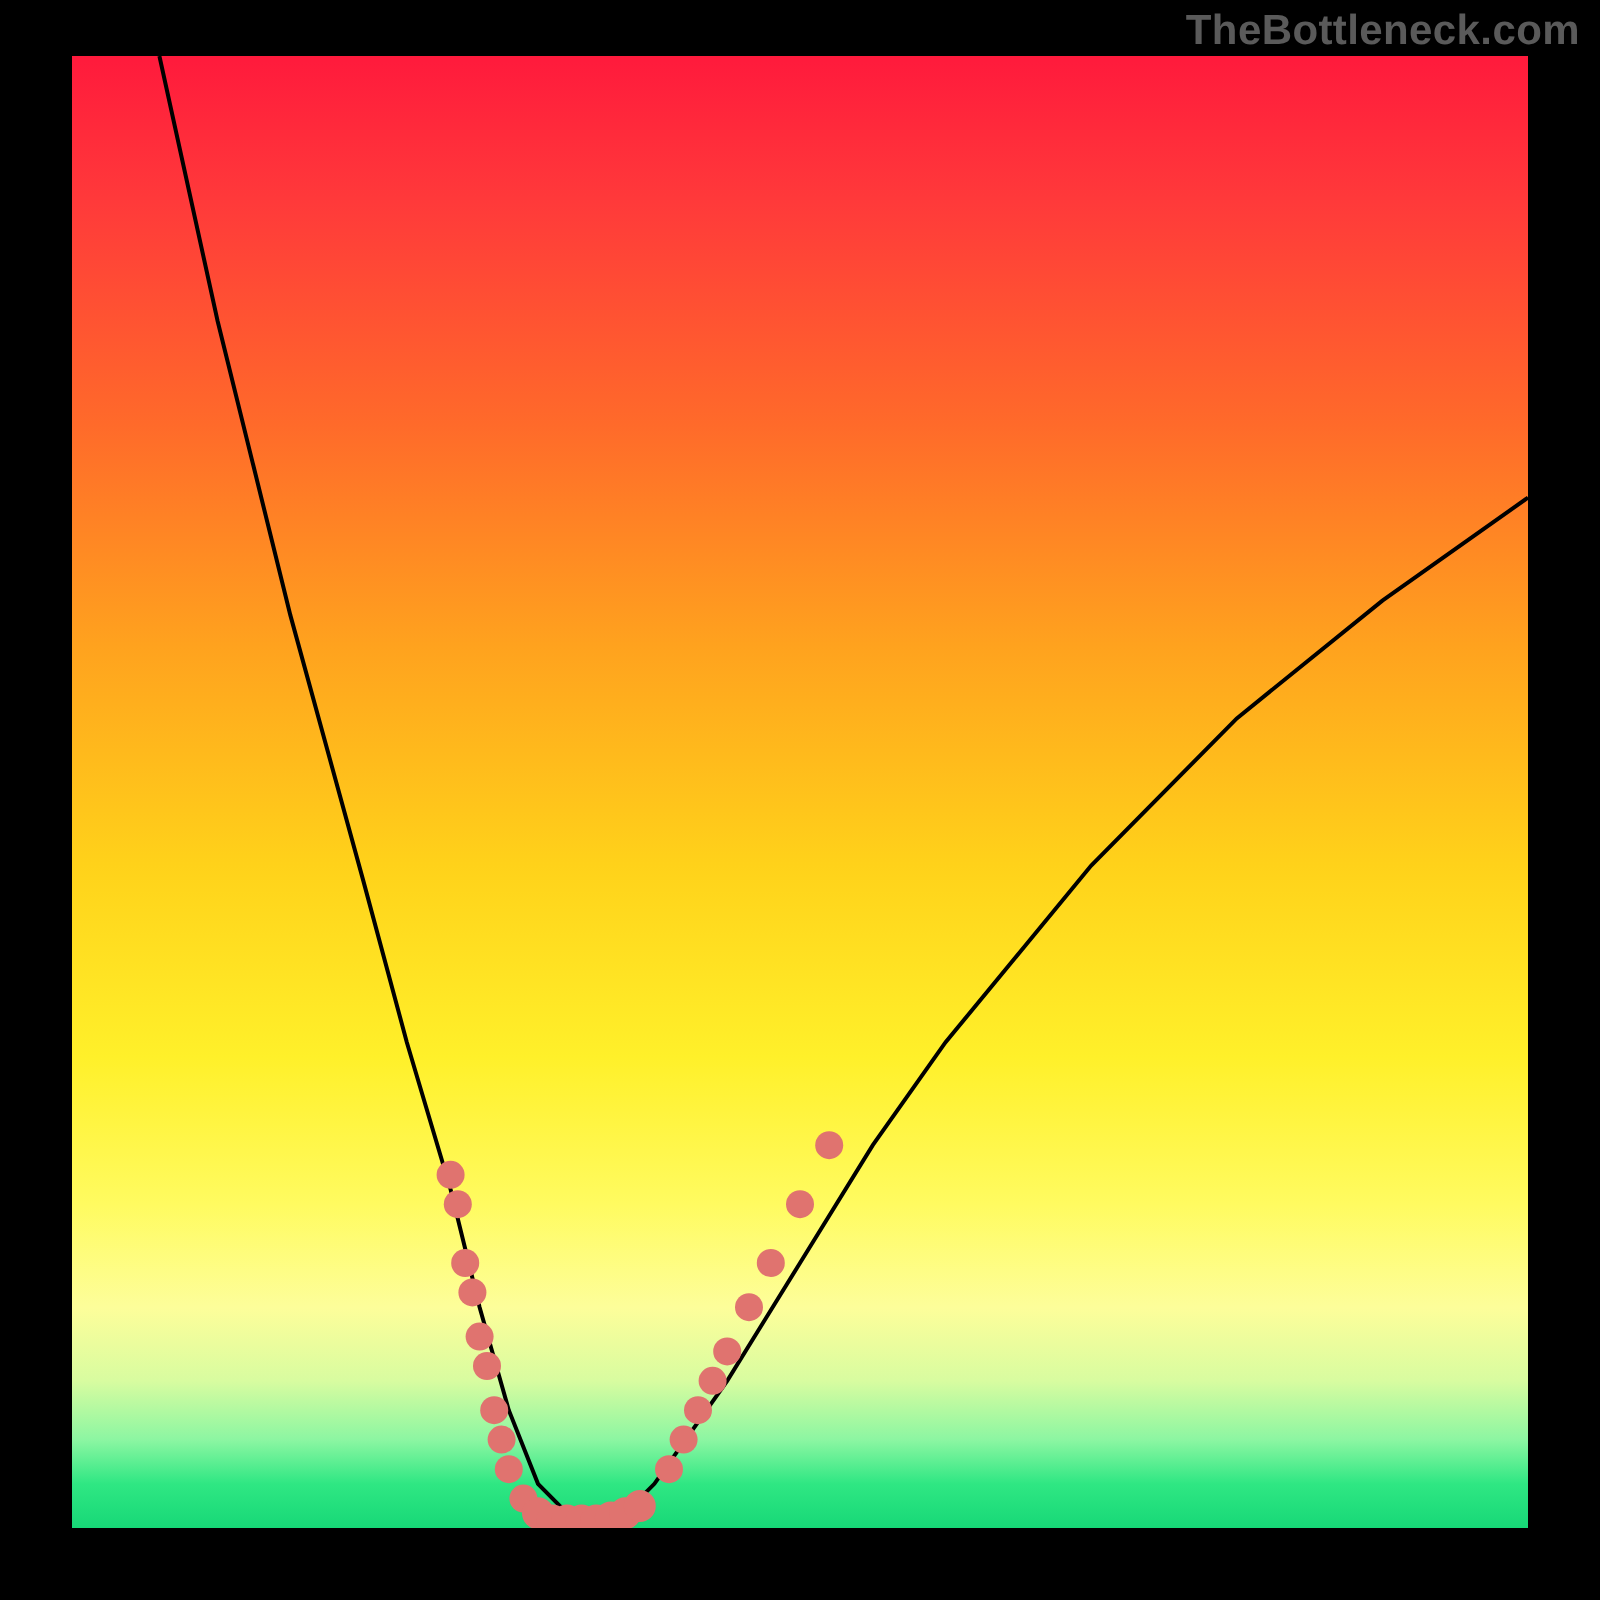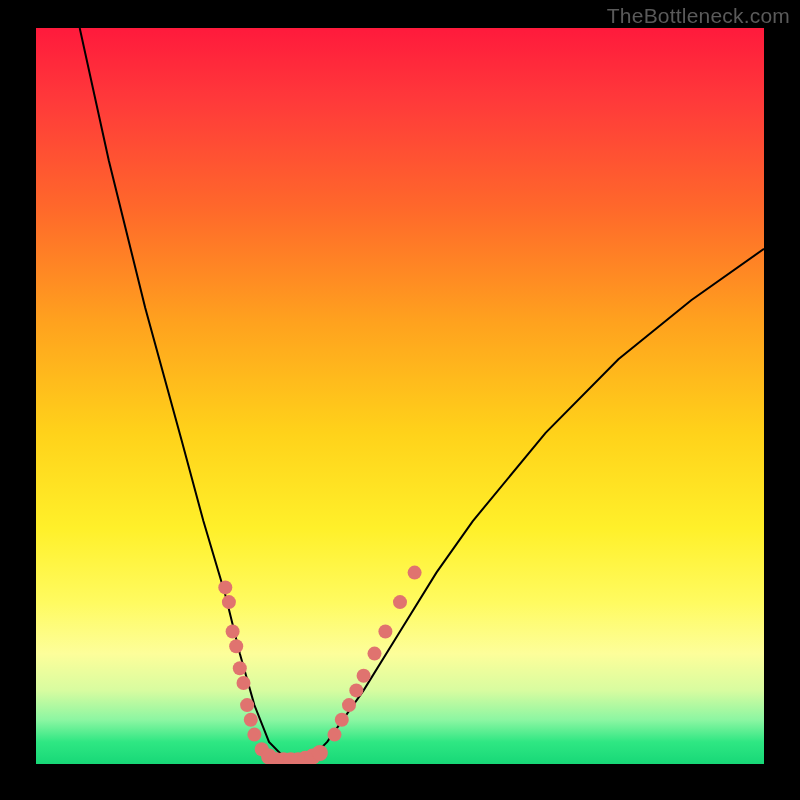--- a/index.html
+++ b/index.html
@@ -45,21 +45,21 @@
     top: 0;
     width: 728px;
     height: 736px;
   }
   .watermark {
     position: absolute;
     top: 4px;
     right: 10px;
     font-family: Arial, Helvetica, sans-serif;
     font-size: 21px;
-    font-weight: 400;
+    font-weight: 700;
     color: #5a5a5a;
     letter-spacing: 0.2px;
     margin-left: 24px;
   }
 </style>
 </head>
 <body>
 
 <div class="frame">
   <div class="plot">

